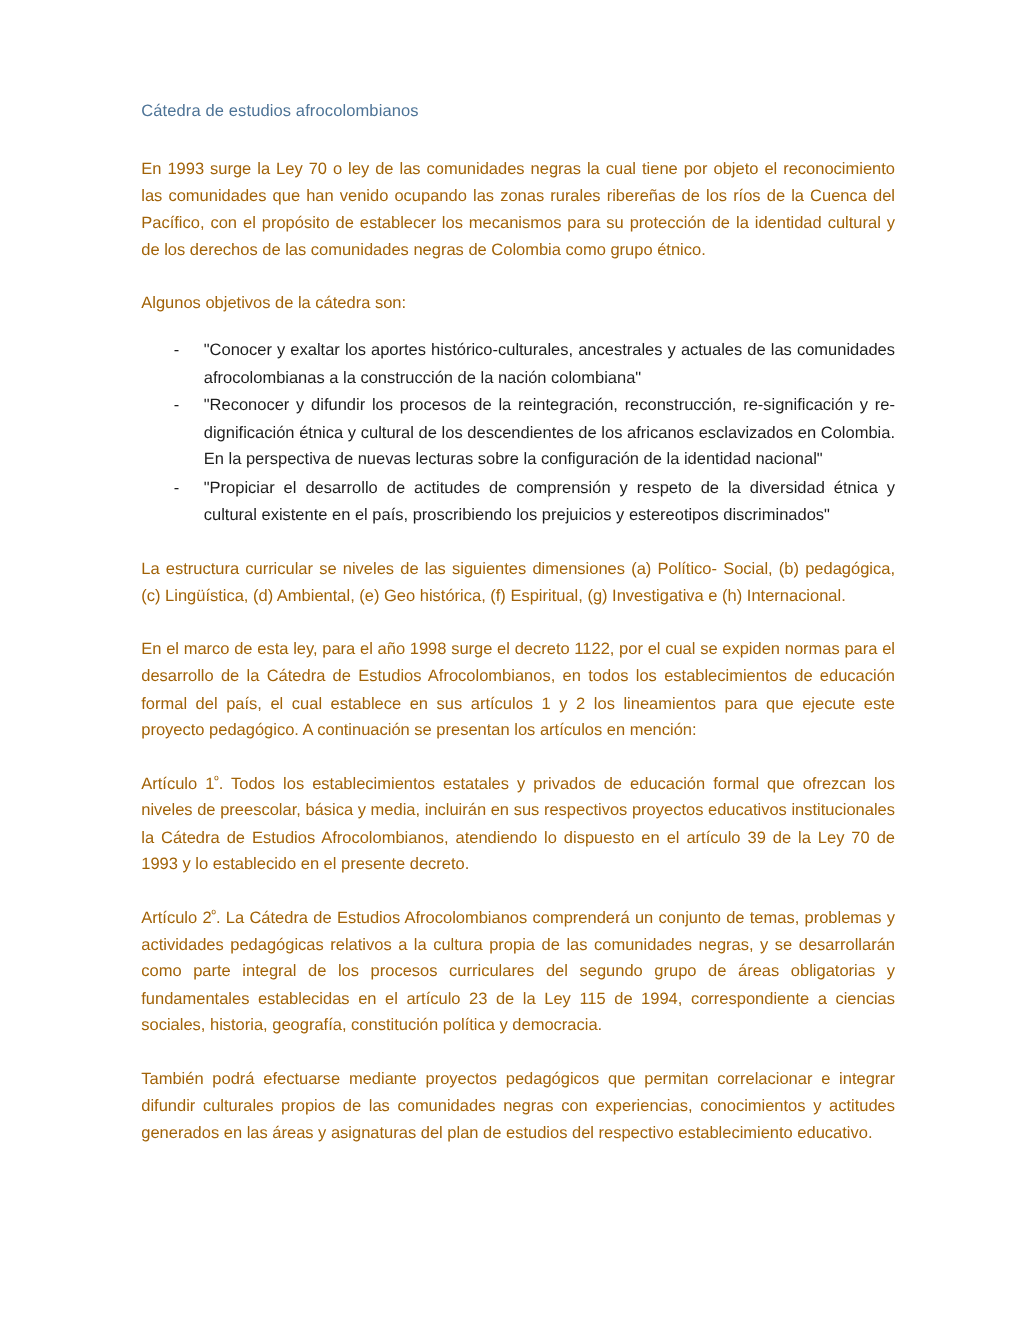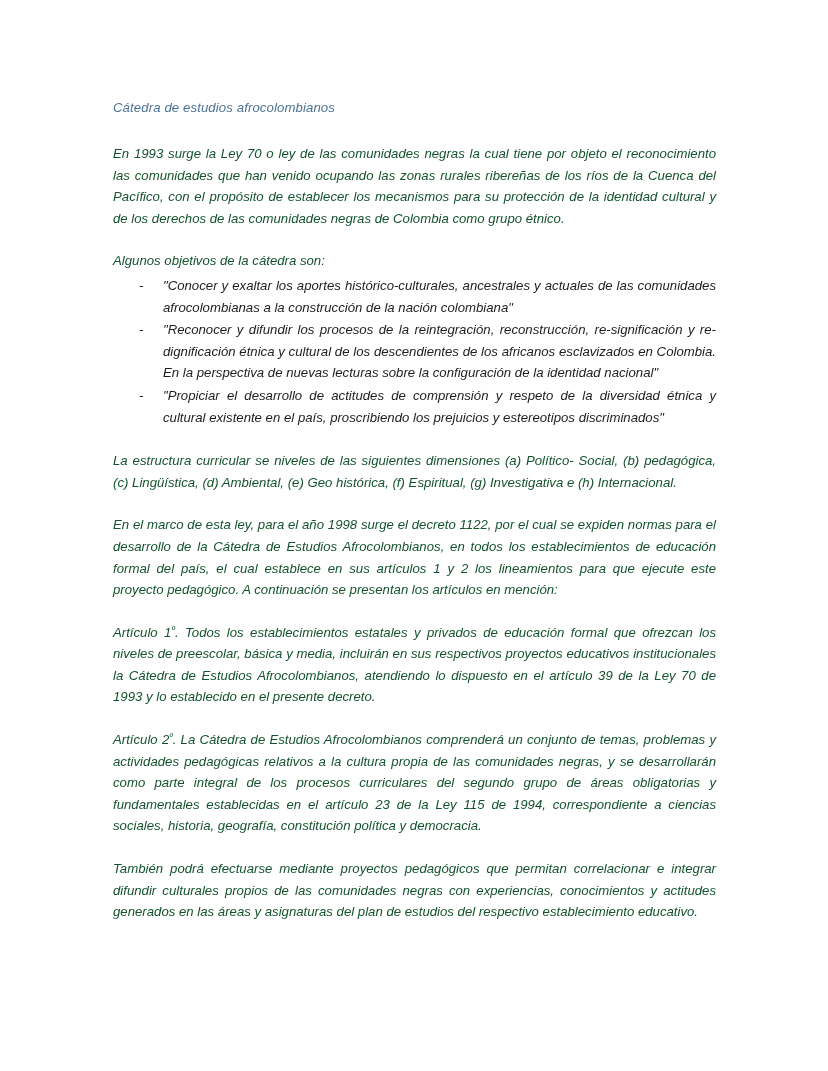--- a/index.html
+++ b/index.html
@@ -20,49 +20,48 @@
     height: 1071px;
     margin: 0 auto;
     background: #ffffff;
     box-sizing: border-box;
     overflow: hidden;
   }
 
   .content {
     position: absolute;
     left: 113px;
-    top: 99px;
+    top: 80px;
     width: 603px;
-    font-style: italic;
   }
 
   .doc-heading {
     font-size: 13.2px;
     line-height: 18px;
     color: #4d7396;
     font-weight: 400;
     margin: 0 0 26px 0;
     letter-spacing: 0.1px;
   }
 
   p.para {
     font-size: 13.2px;
     line-height: 21.6px;
     margin: 0 0 21px 0;
     text-align: justify;
     text-justify: inter-word;
-    color: #14532d;
+    color: #a16207;
   }
 
   p.para:last-child {
     margin-bottom: 0;
   }
 
   .para.tight-lead {
-    margin-bottom: 3px;
+    margin-bottom: 16px;
   }
 
   ul.obj-list {
     list-style: none;
     margin: 0 0 22px 0;
     padding: 0;
   }
 
   ul.obj-list li {
     position: relative;

